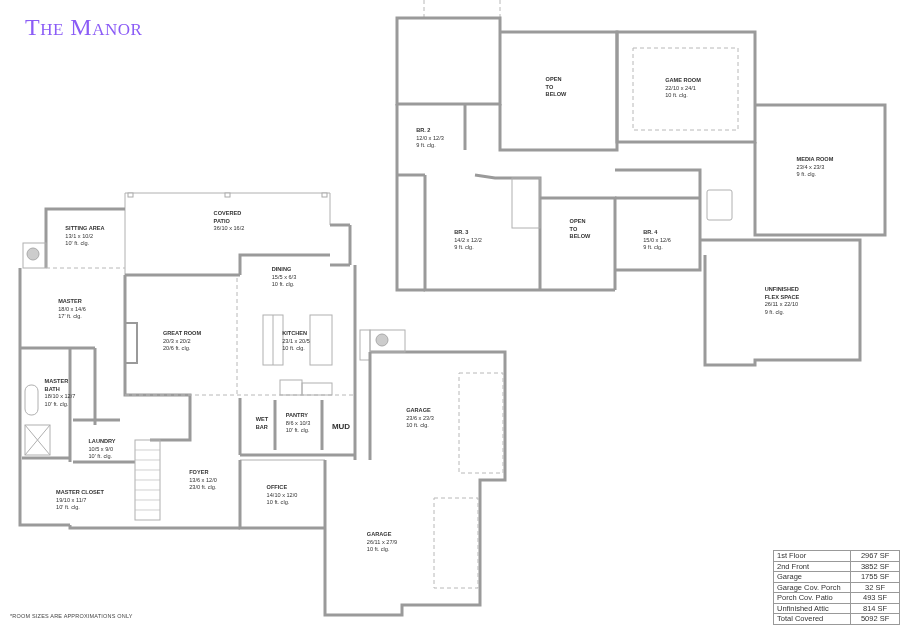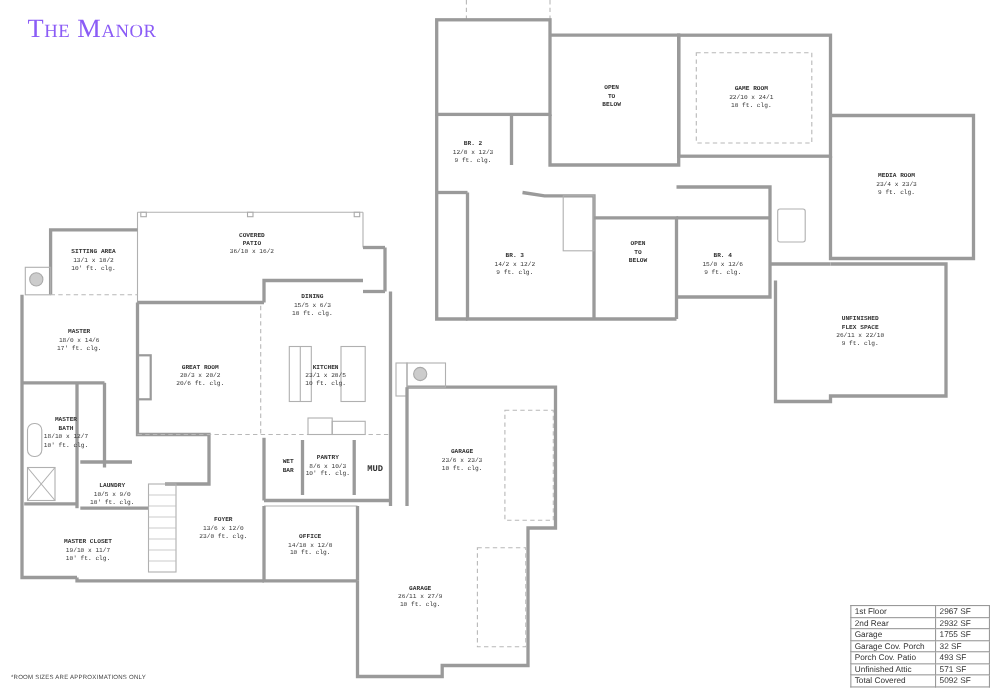--- a/index.html
+++ b/index.html
@@ -3,27 +3,27 @@
 <meta charset="utf-8">
 <style>
   html,body{margin:0;padding:0;background:#ffffff;}
   body{width:900px;height:630px;position:relative;overflow:hidden;font-family:"Liberation Sans",sans-serif;color:#222;}
   .title{position:absolute;left:25px;top:14px;font-family:"Liberation Serif",serif;font-size:24px;letter-spacing:0.5px;color:#8b5cf6;font-variant:small-caps;}
   svg.plan{position:absolute;left:0;top:0;}
   .wall{fill:none;stroke:#9a9a9a;stroke-width:3;}
   .thin{fill:none;stroke:#b0b0b0;stroke-width:1;}
   .dash{fill:none;stroke:#b8b8b8;stroke-width:1;stroke-dasharray:4 3;}
   .win{fill:#fff;stroke:#aaa;stroke-width:1;}
-  .room{position:absolute;text-align:center;font-size:5.6px;line-height:7.5px;color:#333;transform:translateX(-50%);white-space:nowrap;font-family:Liberation Mono, monospace;}
+  .room{position:absolute;font-size:5.6px;line-height:7.5px;color:#333;transform:translateX(-50%);white-space:nowrap;}
   .room .n{font-weight:bold;display:block;white-space:pre-line;}
   .room .d{display:block;}
   .mud{font-size:8px;font-weight:bold;}
   .areas{position:absolute;left:773px;top:550px;border-collapse:collapse;font-size:7.5px;color:#333;padding-left:33px;}
   .areas td{border:1px solid #999;padding:0 3px;height:9.5px;line-height:9.5px;}
-  .areas td.v{text-align:left;width:46px;}
+  .areas td.v{text-align:center;width:46px;}
   .areas td.k{width:76px;}
   .note{position:absolute;left:10px;top:613px;font-size:5.5px;color:#444;letter-spacing:0.2px;}
 </style>
 </head>
 <body>
 
 <div class="title">The Manor</div>
 
 <svg class="plan" width="900" height="630" viewBox="0 0 900 630">
 
@@ -241,38 +241,38 @@
     </div>
 </div>
 
 <table class="areas">
   <tbody>
       <tr>
         <td class="k">1st Floor</td>
         <td class="v">2967 SF</td>
       </tr>
   <tr>
-        <td class="k">2nd Rear</td>
-        <td class="v">2932 SF</td>
+        <td class="k">2nd Front</td>
+        <td class="v">3852 SF</td>
       </tr>
   <tr>
         <td class="k">Garage</td>
         <td class="v">1755 SF</td>
       </tr>
   <tr>
         <td class="k">Garage Cov. Porch</td>
         <td class="v">32 SF</td>
       </tr>
   <tr>
         <td class="k">Porch Cov. Patio</td>
         <td class="v">493 SF</td>
       </tr>
   <tr>
         <td class="k">Unfinished Attic</td>
-        <td class="v">571 SF</td>
+        <td class="v">814 SF</td>
       </tr>
   <tr>
         <td class="k">Total Covered</td>
         <td class="v">5092 SF</td>
       </tr>
 </tbody>
   </table>
 
 <div class="note">*ROOM SIZES ARE APPROXIMATIONS ONLY</div>
 

